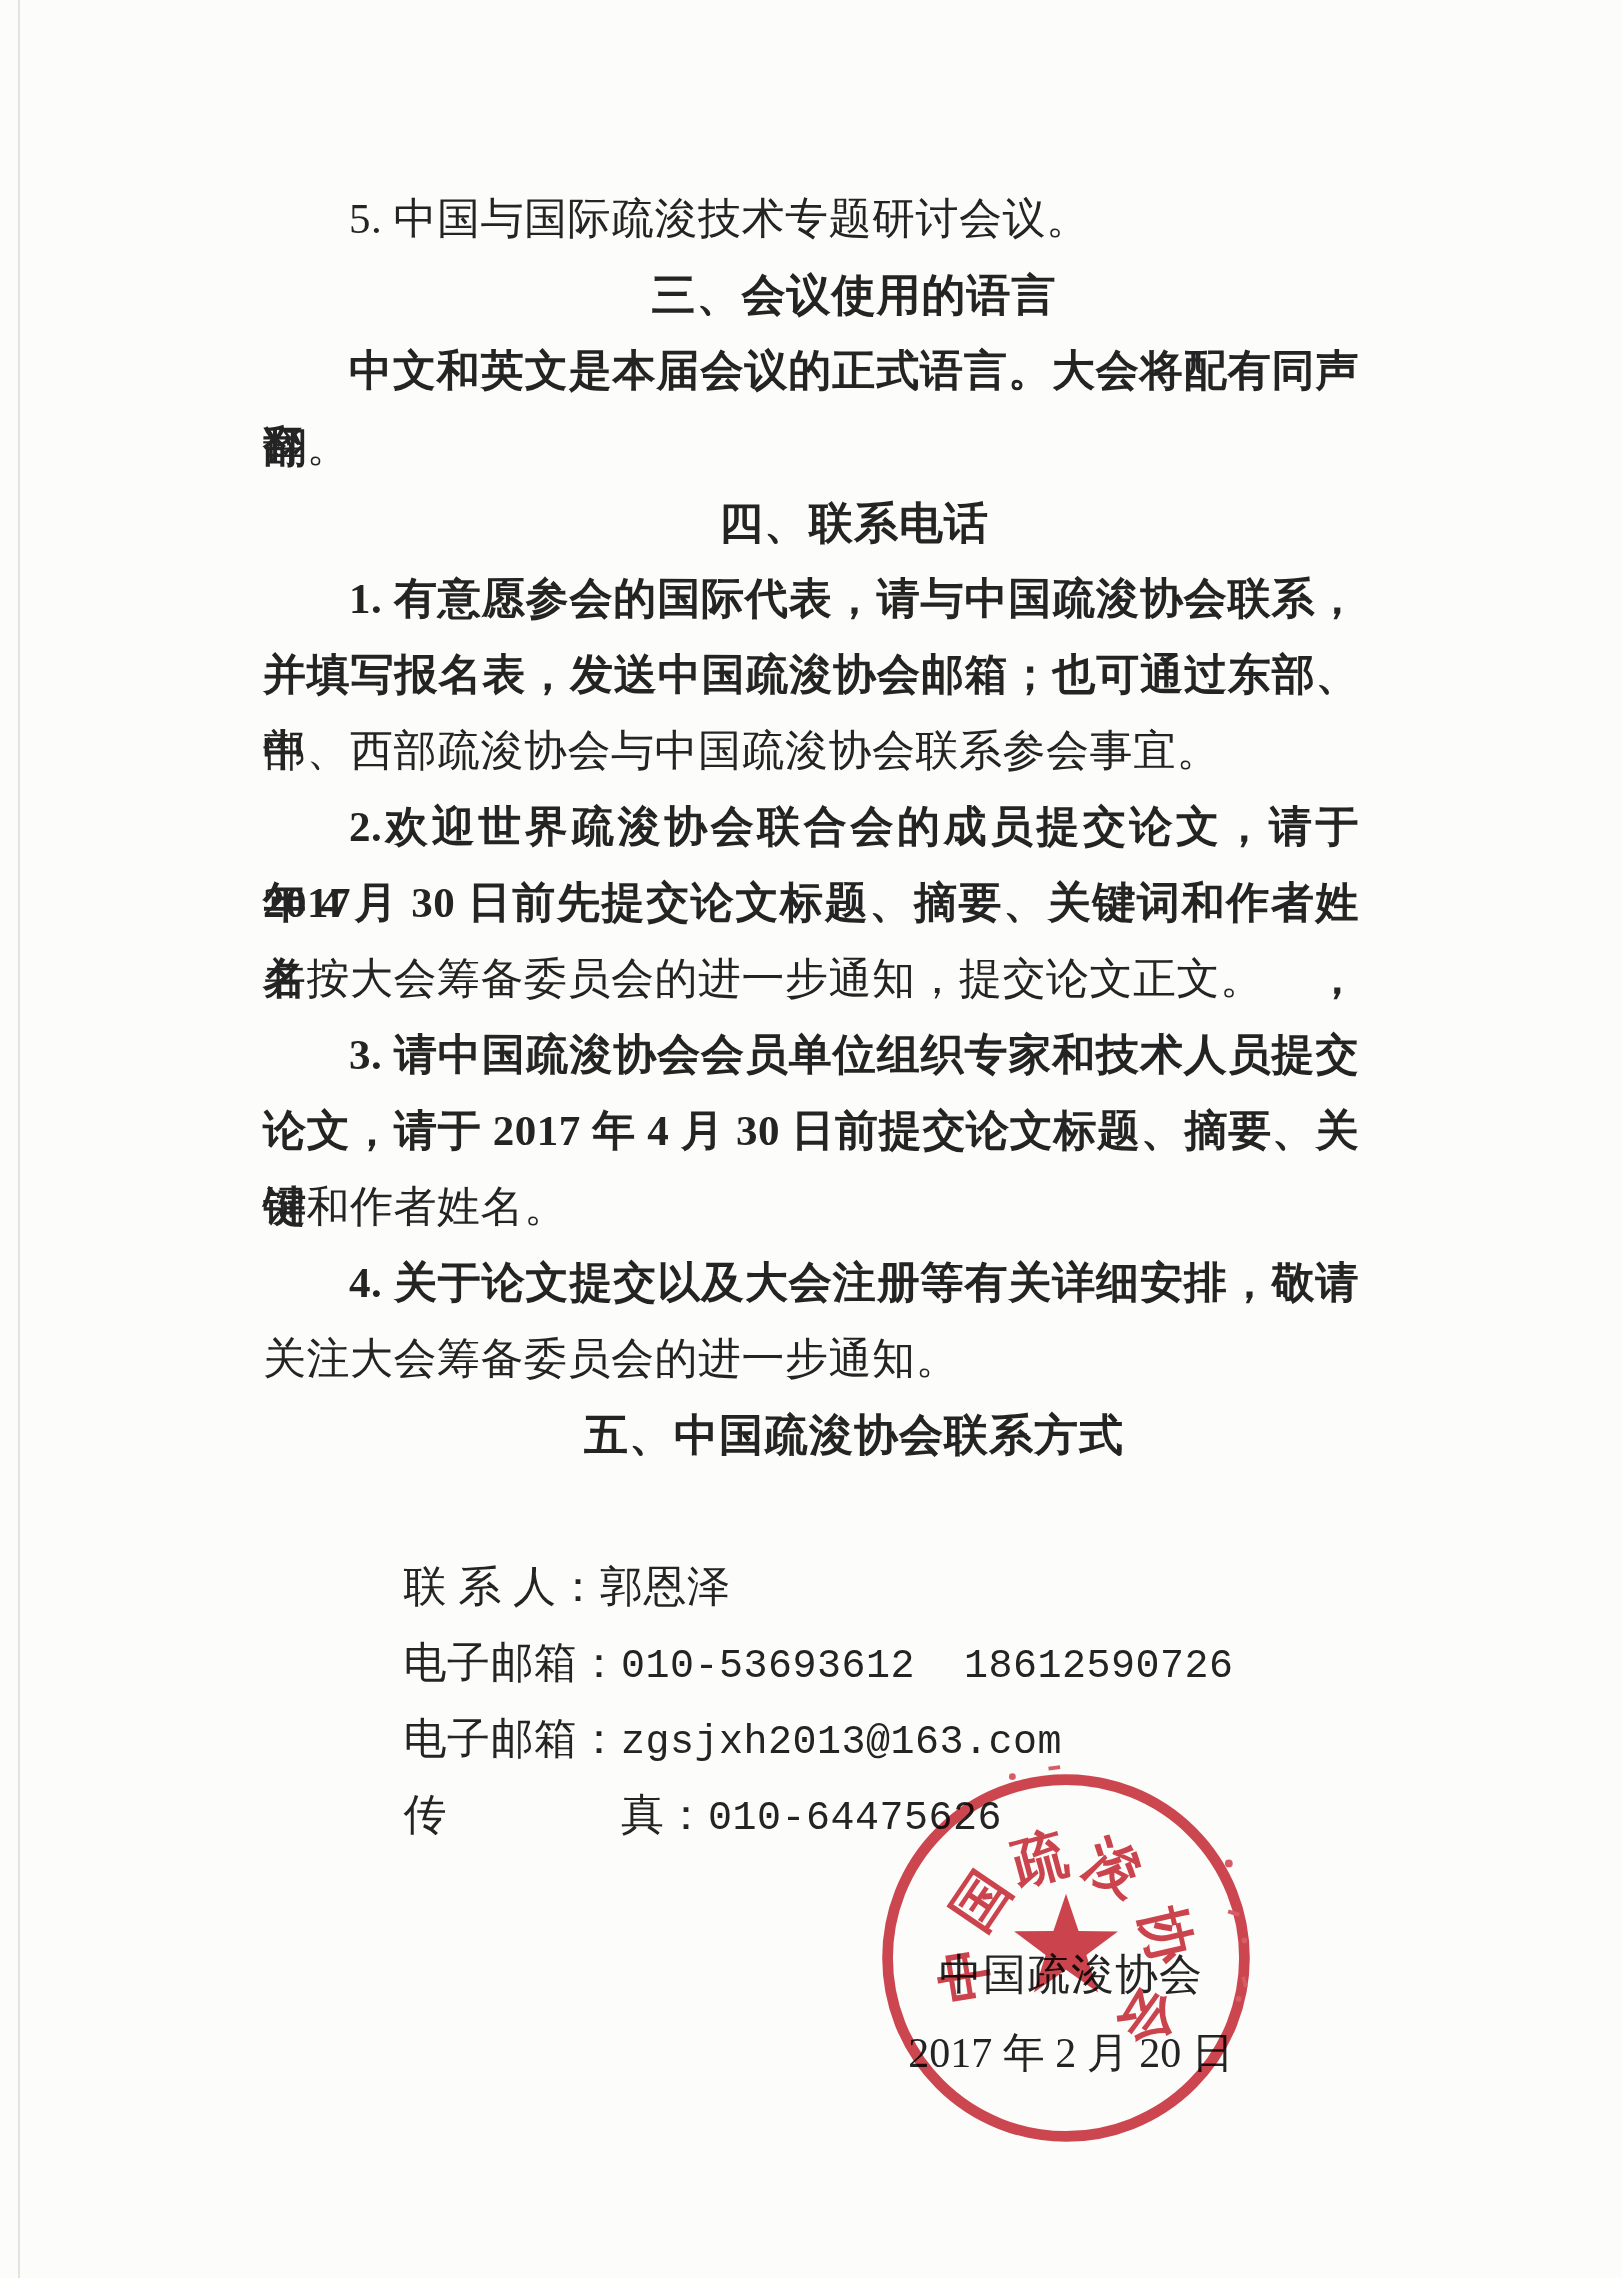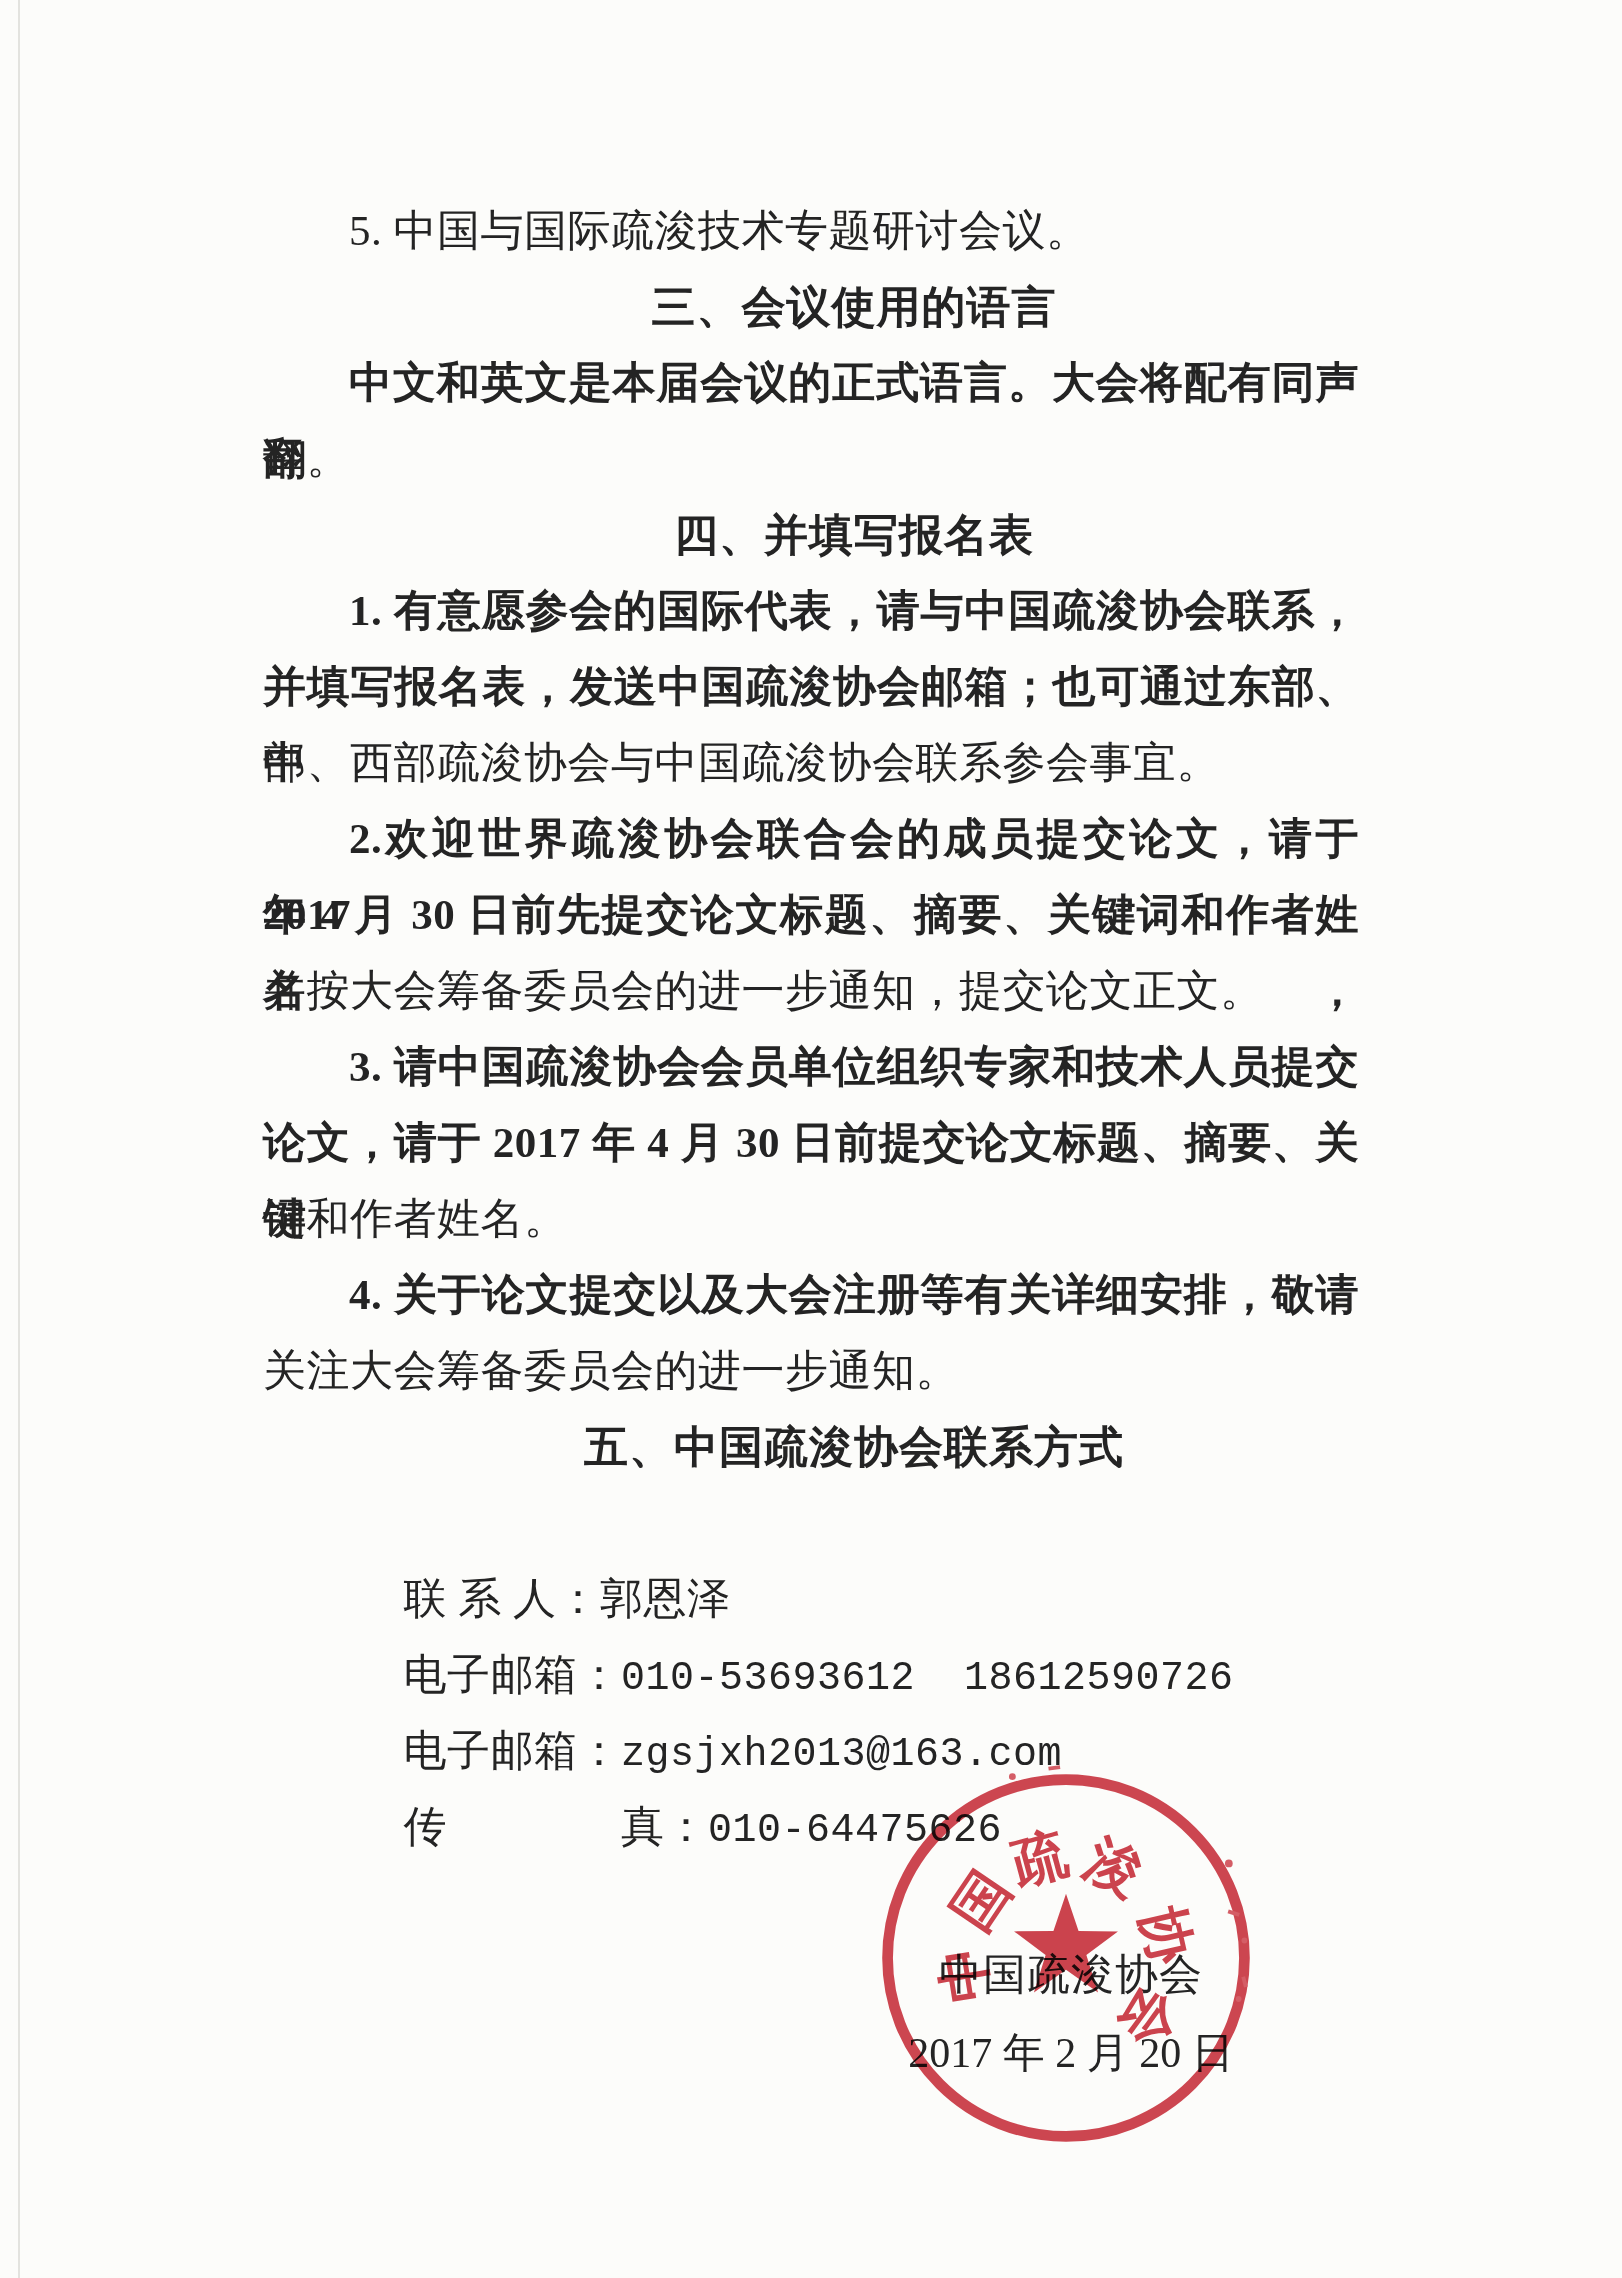--- a/index.html
+++ b/index.html
@@ -23,21 +23,21 @@
     top: 0;
     width: 2.9px;
     height: 100%;
     background: #dcdcd8;
     opacity: .8;
   }
   
   .doc {
     position: absolute;
     left: 263px;
-    top: 193px;
+    top: 181px;
     width: 1096px;
     font-size: 43px;
     line-height: 76px;
     letter-spacing: 0.5px;
   }
   .ln {
     margin: 0;
     height: 76px;
     white-space: pre-wrap;
   }
@@ -111,21 +111,21 @@
 
 <div class="page">
 
   <div class="scan-edge"></div>
 
   <main class="doc">
     <p class="ln indent">5. 中国与国际疏浚技术专题研讨会议。</p>
     <p class="ln indent heading">三、会议使用的语言</p>
     <p class="ln indent fill">中文和英文是本届会议的正式语言。大会将配有同声翻</p>
     <p class="ln">译。</p>
-    <p class="ln indent heading">四、并填写报名表</p>
+    <p class="ln indent heading">四、联系电话</p>
     <p class="ln indent fill">1. 有意愿参会的国际代表，请与中国疏浚协会联系，</p>
     <p class="ln fill">并填写报名表，发送中国疏浚协会邮箱；也可通过东部、中</p>
     <p class="ln">部、西部疏浚协会与中国疏浚协会联系参会事宜。</p>
     <p class="ln indent fill">2.欢迎世界疏浚协会联合会的成员提交论文，请于 2017</p>
     <p class="ln fill">年 4 月 30 日前先提交论文标题、摘要、关键词和作者姓名，</p>
     <p class="ln">并按大会筹备委员会的进一步通知，提交论文正文。</p>
     <p class="ln indent fill">3. 请中国疏浚协会会员单位组织专家和技术人员提交</p>
     <p class="ln fill">论文，请于 2017 年 4 月 30 日前提交论文标题、摘要、关键</p>
     <p class="ln">词和作者姓名。</p>
     <p class="ln indent fill">4. 关于论文提交以及大会注册等有关详细安排，敬请</p>

